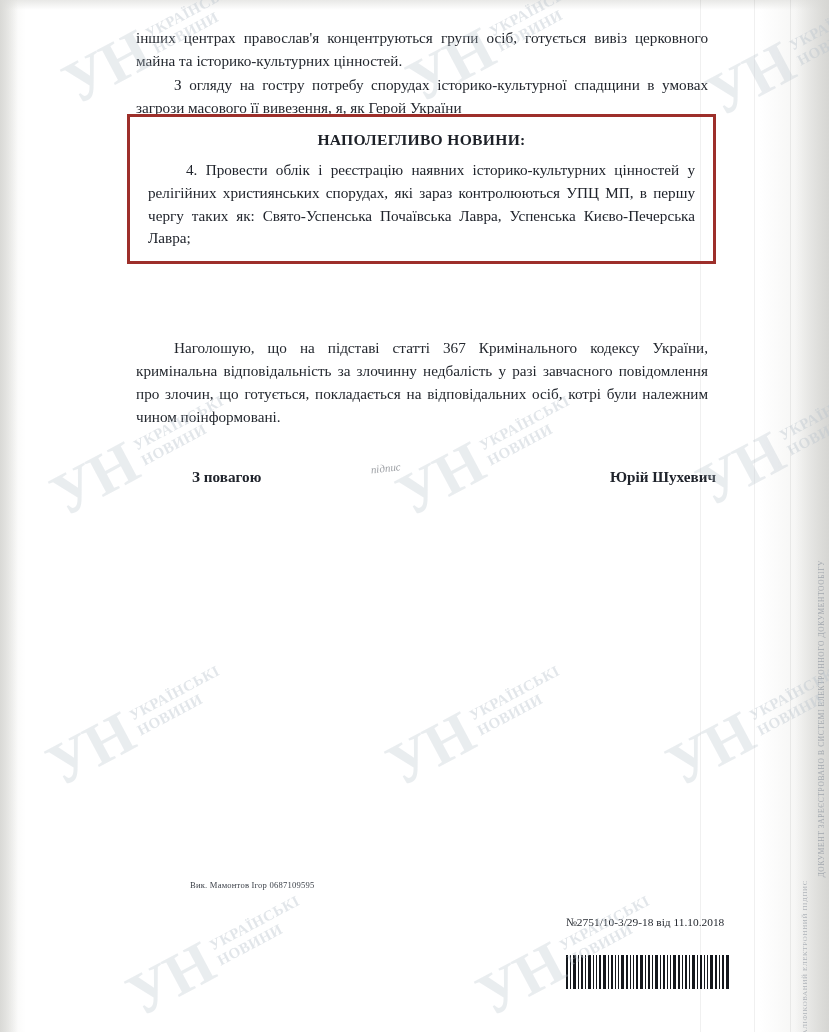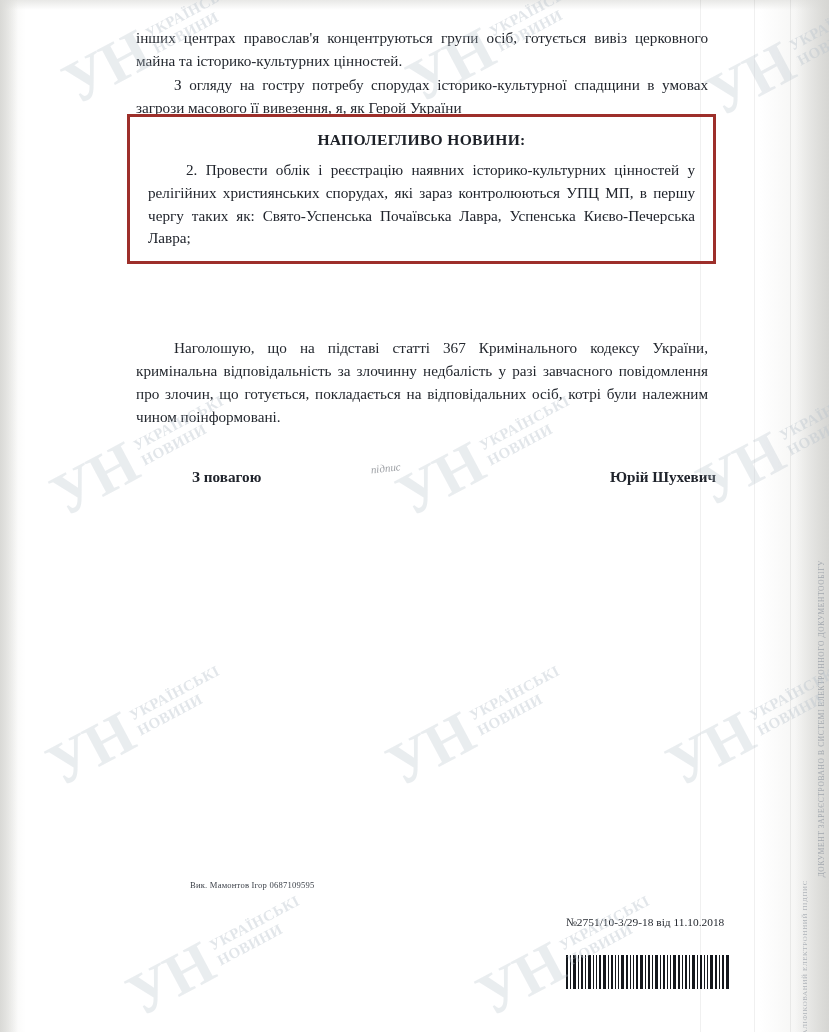--- a/index.html
+++ b/index.html
@@ -250,21 +250,21 @@
   <div class="fold b"></div>
   <div class="fold c"></div>
 
   <div class="content">
     <p class="para">інших центрах православ'я концентруються групи осіб, готується вивіз церковного майна та історико-культурних цінностей.</p>
     <p class="para indent">З огляду на гостру потребу спорудах історико-культурної спадщини в умовах загрози масового її вивезення, я, як Герой України</p>
   </div>
 
   <div class="demand-box">
     <p class="demand-title">НАПОЛЕГЛИВО НОВИНИ:</p>
-    <p class="demand-item">2.     Провести облік і реєстрацію наявних історико-культурних цінностей у релігійних християнських спорудах, які зараз контролюються УПЦ МП, в першу чергу таких як: Свято-Успенська Почаївська Лавра, Успенська Києво-Печерська Лавра;</p>
+    <p class="demand-item">4.     Провести облік і реєстрацію наявних історико-культурних цінностей у релігійних християнських спорудах, які зараз контролюються УПЦ МП, в першу чергу таких як: Свято-Успенська Почаївська Лавра, Успенська Києво-Печерська Лавра;</p>
   </div>
 
   <div class="content-lower">
     <p class="para indent">Наголошую, що на підставі статті 367 Кримінального кодексу України, кримінальна відповідальність за злочинну недбалість у разі завчасного повідомлення про злочин, що готується, покладається на відповідальних осіб, котрі були належним чином поінформовані.</p>
   </div>
 
   <div class="signature-row">
     <div class="sig-left">З повагою</div>
     <div class="sig-mark">підпис</div>
     <div class="sig-right">Юрій Шухевич</div>

